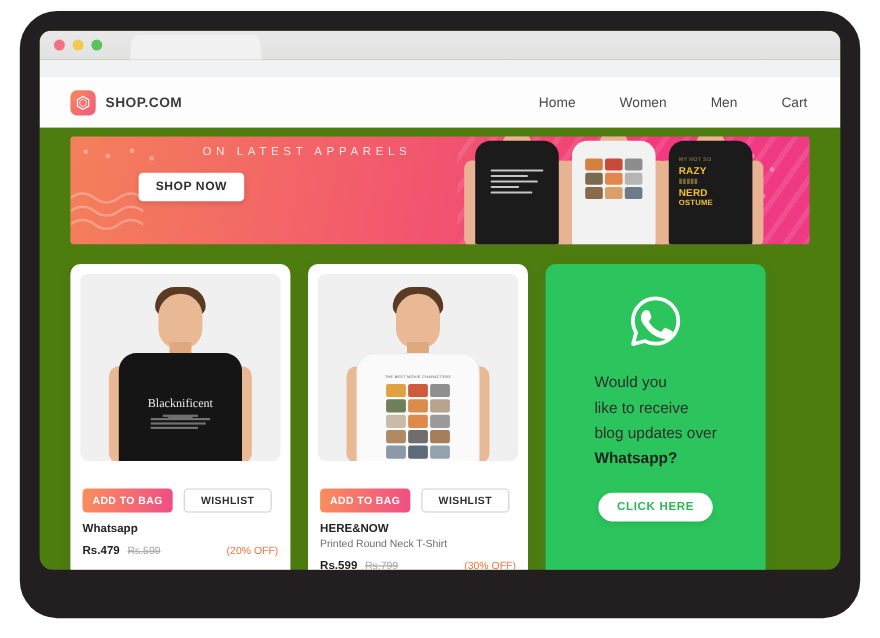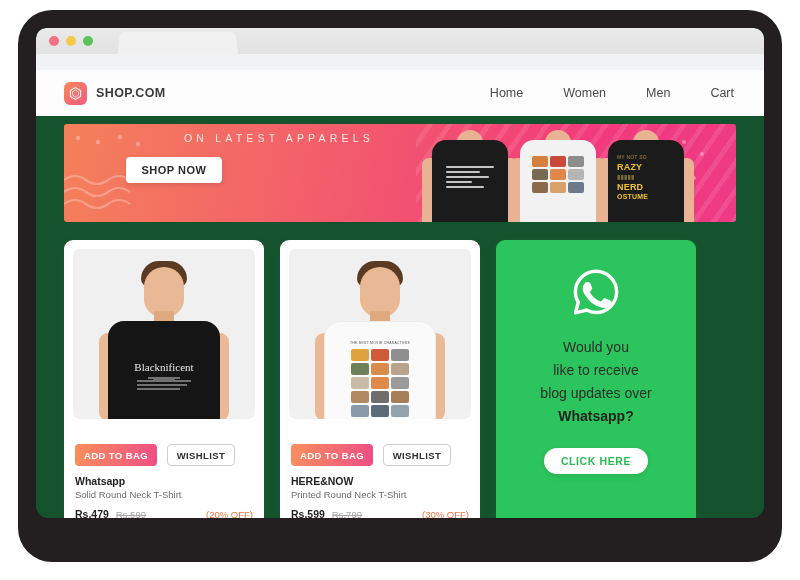--- a/index.html
+++ b/index.html
@@ -17,21 +17,21 @@
     width: 764px; height: 552px;
     background: #231f20;
     border-radius: 34px;
   }
 
   
   #browser-window {
     position: absolute;
     left: 36px; top: 28px;
     width: 728px; height: 490px;
-    background: #14532d;
+    background: #4d7c0f;
     border-radius: 10px 10px 12px 12px;
     overflow: hidden;
   }
 
   
   #titlebar {
     position: relative;
     height: 26px;
     background: linear-gradient(#e9e9e9, #e2e2e2);
     border-radius: 10px 10px 0 0;
@@ -115,21 +115,21 @@
     background: #ffffff; border-radius: 4px;
     display: flex; align-items: center; justify-content: center;
     font-size: 11px; font-weight: bold; color: #2c2c2c;
     letter-spacing: .5px; cursor: pointer;
     box-shadow: 0 2px 5px rgba(0,0,0,.12);
   }
   
   #banner-models {
     position: absolute; left: 360px; top: 0; width: 270px; height: 100%;
   }
-  .model { position: absolute; top: 12px; height: 100%; }
+  .model { position: absolute; top: 0; height: 100%; }
   .model .neck {
     position: absolute; left: 50%; transform: translateX(-50%);
     top: -6px; width: 26px; height: 26px; border-radius: 50%;
     background: #e8b392;
   }
   .model .torso {
     position: absolute; left: 50%; transform: translateX(-50%);
     top: 4px; width: 76px; height: 96px;
     border-radius: 14px 14px 4px 4px;
   }
@@ -228,21 +228,21 @@
     padding: 25px 2px 0 2px;
   }
   .add-to-bag {
     width: 82px; height: 22px; border-radius: 4px;
     background: linear-gradient(95deg, #f88f5c 0%, #ef4e86 100%);
     color: #fff; font-size: 9.5px; font-weight: bold; letter-spacing: .4px;
     display: flex; align-items: center; justify-content: center;
     cursor: pointer; border: none;
   }
   .wishlist {
-    width: 68px; height: 22px; border-radius: 4px;
+    width: 80px; height: 22px; border-radius: 4px;
     background: #fff; border: 1px solid #cfcfcf;
     color: #2e2e2e; font-size: 9.5px; font-weight: bold; letter-spacing: .4px;
     display: flex; align-items: center; justify-content: center;
     cursor: pointer;
   }
   .product-brand {
     padding: 9px 2px 0 2px;
     font-size: 10.5px; font-weight: bold; color: #232323;
   }
   .product-desc {
@@ -266,21 +266,21 @@
   #whatsapp-panel {
     width: 200px; min-height: 265px;
     background: #2cc45c;
     border-radius: 9px;
     display: flex; flex-direction: column; align-items: center;
     padding-top: 26px;
     box-shadow: 0 3px 10px rgba(40,150,80,.18);
   }
   #whatsapp-icon { width: 52px; height: 52px; }
   #whatsapp-lines {
-    margin-top: 18px; text-align: center;
+    margin-top: 18px; 
     color: #2a2f2c; font-size: 14px; line-height: 23px;
   }
   #whatsapp-lines .strong { font-weight: bold; color: #1e2320; }
   #click-here-button {
     margin-top: 20px;
     width: 104px; height: 26px; border-radius: 14px;
     background: #ffffff; border: none;
     color: #2cb757; font-size: 10.5px; font-weight: bold; letter-spacing: .6px;
     display: flex; align-items: center; justify-content: center;
     cursor: pointer;
@@ -419,21 +419,20 @@
           <div style="width:100%"></div>
           <div style="width:92%"></div>
           <div style="width:80%"></div>
         </div>
       </div>
       <div class="card-actions">
         <button class="add-to-bag">ADD TO BAG</button>
         <button class="wishlist">WISHLIST</button>
       </div>
       <div class="product-brand">Whatsapp</div>
-      <div class="product-desc">Solid Round Neck T-Shirt</div>
       <div class="price-row">
         <span class="price-now">Rs.479</span>
         <span class="price-was">Rs.599</span>
         <span class="price-off">(20% OFF)</span>
       </div>
     </div>
 
     <div class="product-card">
       <div class="product-image">
         <div class="ph-arm-l"></div>

